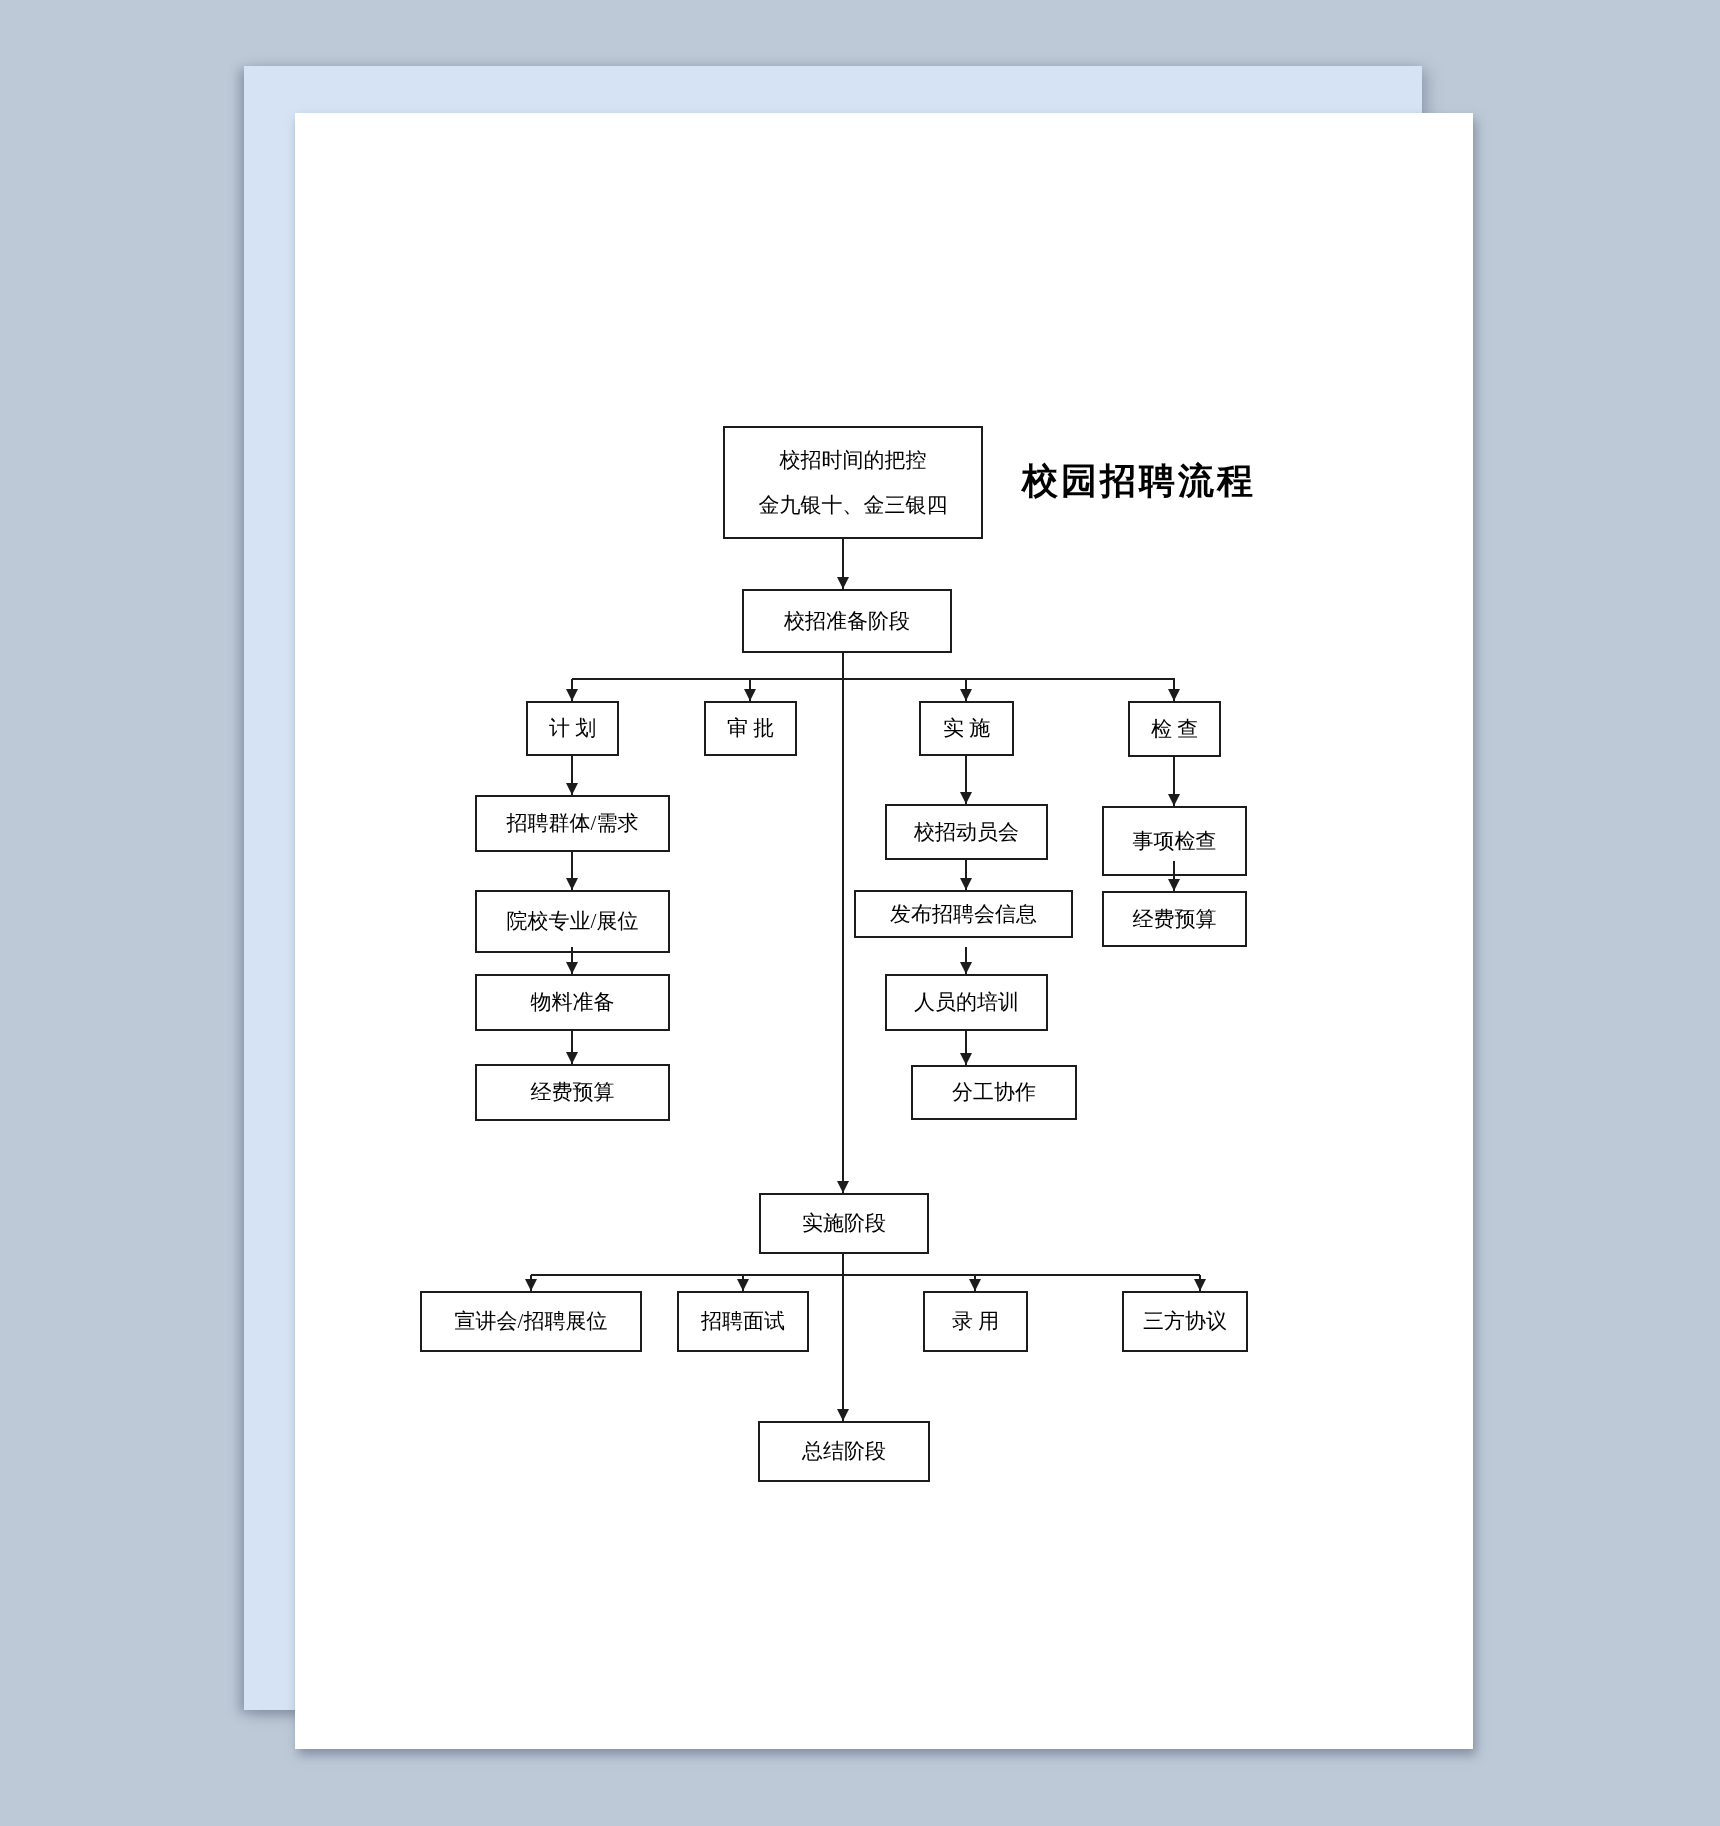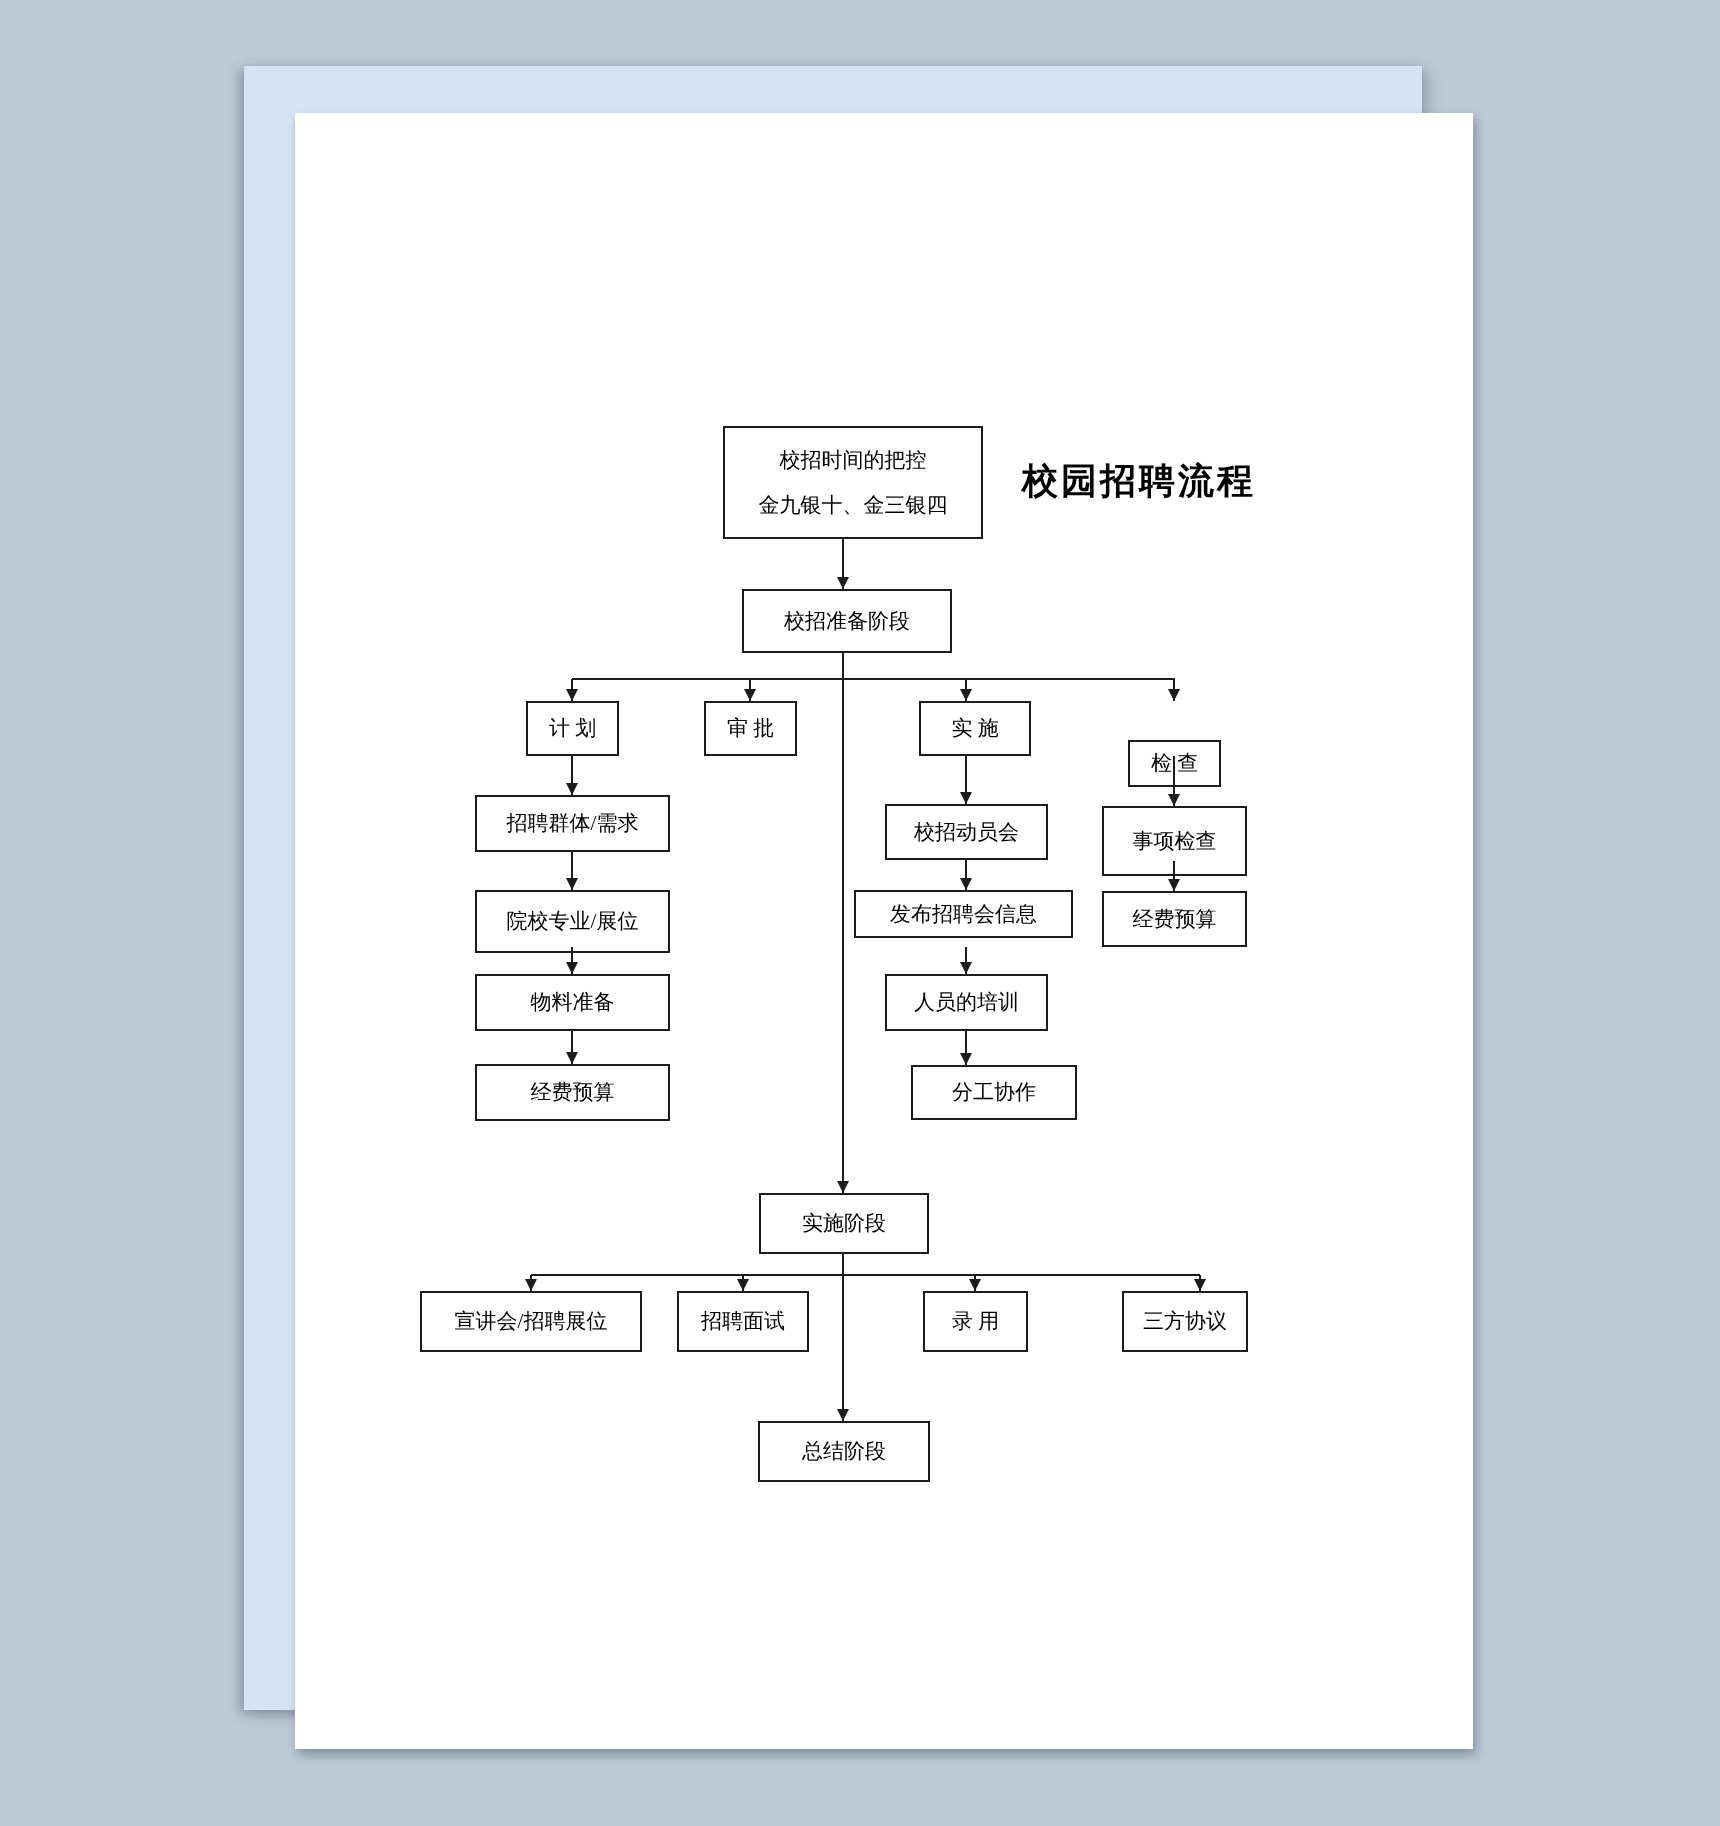--- a/index.html
+++ b/index.html
@@ -51,22 +51,22 @@
 
   <div class="node" style="left:428px;top:313px;width:260px;height:113px;">
     <span>校招时间的把控</span>
     <span>金九银十、金三银四</span>
   </div>
 
   <div class="node" style="left:447px;top:476px;width:210px;height:64px;">校招准备阶段</div>
 
   <div class="node" style="left:231px;top:588px;width:93px;height:55px;">计 划</div>
   <div class="node" style="left:409px;top:588px;width:93px;height:55px;">审 批</div>
-  <div class="node" style="left:624px;top:588px;width:112px;height:55px;">实 施</div>
-  <div class="node" style="left:833px;top:588px;width:93px;height:47px;margin-top:39px;">检 查</div>
+  <div class="node" style="left:624px;top:588px;width:95px;height:55px;">实 施</div>
+  <div class="node" style="left:833px;top:588px;width:93px;height:56px;">检 查</div>
 
   <div class="node" style="left:180px;top:682px;width:195px;height:57px;">招聘群体/需求</div>
   <div class="node" style="left:180px;top:777px;width:195px;height:63px;">院校专业/展位</div>
   <div class="node" style="left:180px;top:861px;width:195px;height:57px;">物料准备</div>
   <div class="node" style="left:180px;top:951px;width:195px;height:57px;">经费预算</div>
 
   <div class="node" style="left:590px;top:691px;width:163px;height:56px;">校招动员会</div>
   <div class="node" style="left:559px;top:777px;width:219px;height:48px;">发布招聘会信息</div>
   <div class="node" style="left:590px;top:861px;width:163px;height:57px;">人员的培训</div>
   <div class="node" style="left:588px;top:952px;width:166px;height:55px;margin-left:28px;">分工协作</div>

